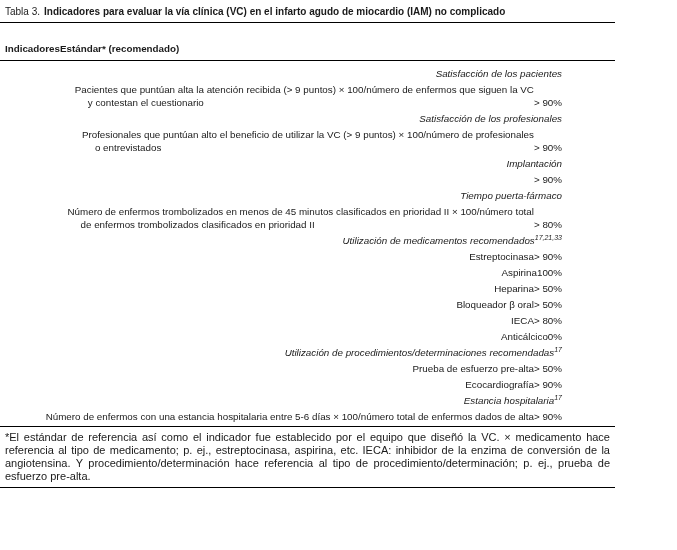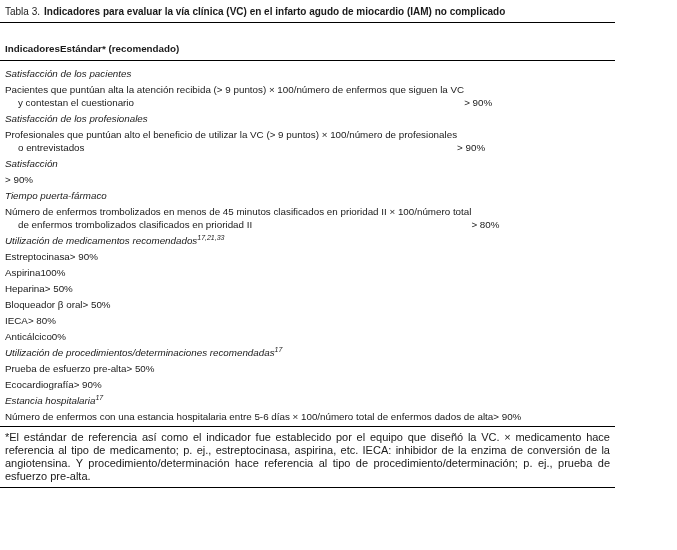--- a/index.html
+++ b/index.html
@@ -17,21 +17,21 @@
   .title .prefix { font-weight: normal; margin-right: 4px; }
   .title .main { font-weight: bold; }
 
   .colheads {
     display: flex; justify-content: flex-start;
     font-weight: bold; font-size: 9.8px; line-height: 13px;
     padding: 0 5px; margin-top: 19px; margin-bottom: 5px;
   }
 
   .tbody { font-size: 9.8px; line-height: 13px; padding: 6px 5px 0 5px; }
-  .row { display: flex; justify-content: flex-start; align-items: flex-end; margin-bottom: 3px; }
+  .row { display: flex; justify-content: flex-end; align-items: flex-end; margin-bottom: 3px; margin-left: 34px; }
   .row .label { white-space: pre-wrap; max-width: 560px; padding-left: 13px; text-indent: -13px; }
   .row.section .label { font-style: italic; }
   .row .value { white-space: nowrap; padding-right: 48px; }
   sup { font-size: 7px; line-height: 0; }
 
   .rule.above-foot { margin-top: 2px; }
   .footnote {
     font-size: 11px; line-height: 13px; text-align: justify;
     padding: 4px 5px 0 5px;
   }
@@ -71,21 +71,21 @@
       <div class="value"></div>
     </div>
 
     <div class="row item">
       <div class="label">Profesionales que puntúan alto el beneficio de utilizar la VC (&gt; 9 puntos) × 100/número de profesionales
 o entrevistados</div>
       <div class="value">&gt; 90%</div>
     </div>
 
     <div class="row section">
-      <div class="label"><span>Satisfacción</span><sup></sup></div>
+      <div class="label"><span>Implantación</span><sup></sup></div>
       <div class="value"></div>
     </div>
 
     <div class="row item">
       <div class="value">&gt; 90%</div>
     </div>
 
     <div class="row section">
       <div class="label"><span>Tiempo puerta-fármaco</span><sup></sup></div>
       <div class="value"></div>

